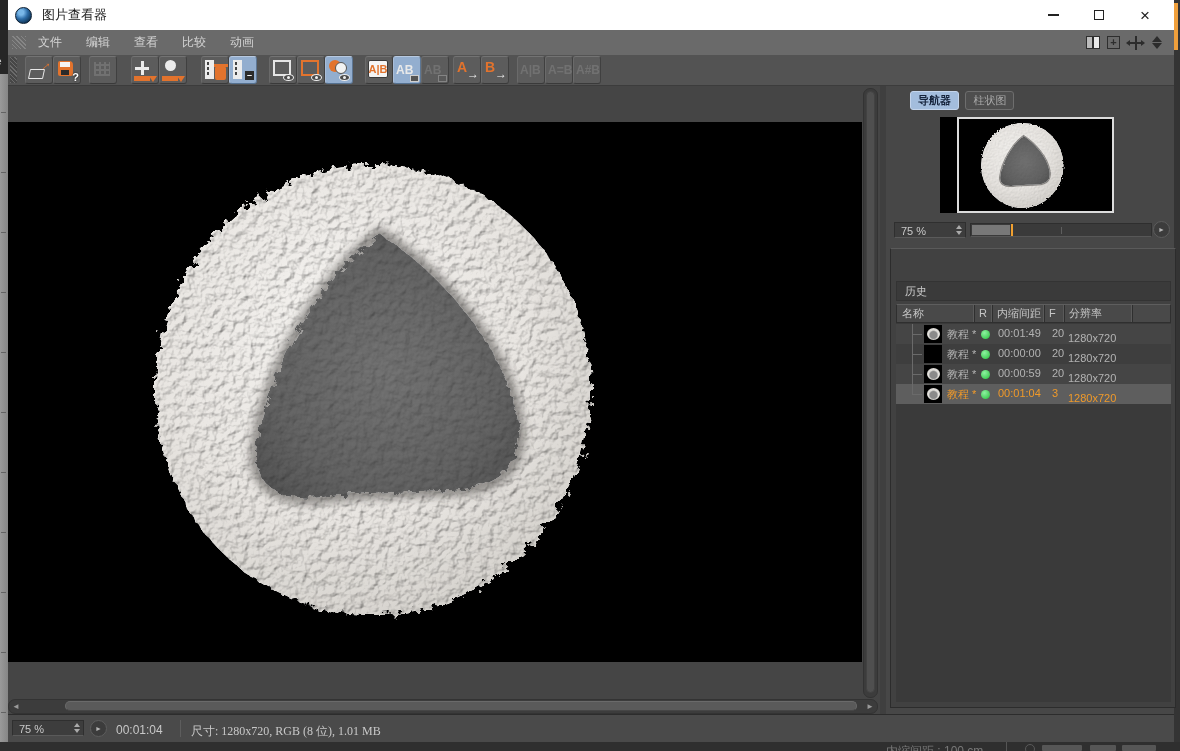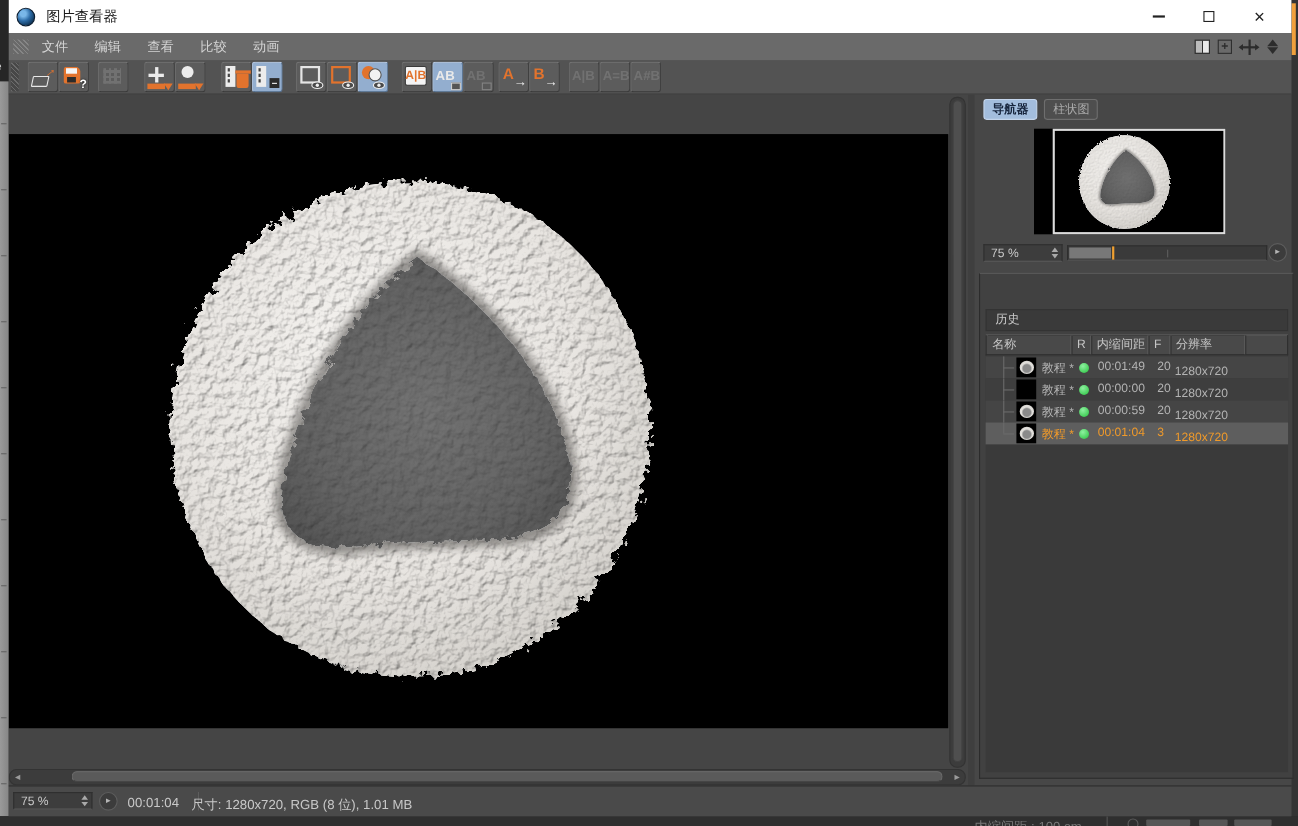--- a/index.html
+++ b/index.html
@@ -104,21 +104,21 @@
   #hscroll { position:absolute; left:0px; top:613px; width:870px; height:15px; background:#3c3c3c; border:1px solid #333; border-radius:7px; display:flex; align-items:center; }
   #hscroll .arrow { width:14px; color:#9a9a9a; font-size:8px; text-align:center; }
   #hscroll .track { position:relative; flex:1; height:15px; }
   #hscroll .thumb { position:absolute; left:42px; top:1.5px; width:792px; height:10px; background:#5a5a5a; border-radius:5px; border:1px solid #6a6a6a; border-bottom-color:#454545;}
 
   
   #rightpanel { left:872px; top:86px; width:294px; height:628px; background:#474747; border-left:6px solid #3f3f3f; }
   .tab { display:inline-flex; align-items:center; justify-content:center; height:19px; padding:0 7px;
      font-size:11px; color:#a8a8a8; background:#4e4e4e; border:1px solid #6e6e6e; border-radius:3px; margin-right:2px; }
   .tab.sel { background:#a3bddd; color:#16243c; border-color:#c4d5ec; font-weight:bold; }
-  #nav-tabs { position:absolute; left:8px; top:4px; }
+  #nav-tabs { position:absolute; left:24px; top:4px; }
   #nav-thumb-black { position:absolute; left:54px; top:31px; width:174px; height:96px; background:#000; }
   #nav-frame { position:absolute; left:17px; top:0px; width:157px; height:96px; border:2px solid #dcdcdc; background:#000; }
   #nav-frame svg { display:block; }
   #nav-zoomrow { position:absolute; left:8px; top:136px; width:278px; height:16px; }
   .zoombox { position:absolute; left:0; top:0; width:72px; height:16px; background:#3d3d3d; border:1px solid #2f2f2f; border-bottom-color:#5a5a5a; color:#c9c9c9; font-size:11px; }
   .zoombox .zv { position:absolute; left:6px; top:2px; }
   .stepper { position:absolute; right:3px; top:2px; display:flex; flex-direction:column; gap:2px; }
   .stepper .u { width:0;height:0;border-left:3.5px solid transparent;border-right:3.5px solid transparent;border-bottom:4px solid #aaa; }
   .stepper .d { width:0;height:0;border-left:3.5px solid transparent;border-right:3.5px solid transparent;border-top:4px solid #aaa; }
   #zoom-slider { position:absolute; left:76px; top:1px; width:182px; height:14px; background:#3a3a3a; border:1px solid #2e2e2e; border-bottom-color:#575757; }
@@ -151,21 +151,21 @@
   .row-time { position:absolute; left:102px; top:3px; }
   .row-f { position:absolute; left:156px; top:3px; }
   .row-res { position:absolute; left:172px; top:8px; }
 
   
   #statusbar { left:0; top:714px; width:1166px; height:28px; background:#4a4a4a; border-top:1px solid #2c2c2c; color:#c8c8c8; font-size:12px; }
   #statusbar .zoombox { left:4px; top:5px; }
   #statusbar .playbtn { left:82px; right:auto; top:5px; }
   #sb-time { position:absolute; left:108px; top:8px; }
   #sb-sep { position:absolute; left:172px; top:5px; width:1px; height:17px; background:#353535; border-right:1px solid #5d5d5d; }
-  #sb-info { position:absolute; left:166px; top:8px; }
+  #sb-info { position:absolute; left:183px; top:8px;font-family:Liberation Serif, serif; }
 </style>
 </head>
 <body>
 
 <svg width="0" height="0" style="position:absolute">
   <defs>
     <radialGradient id="gW" cx="42%" cy="36%" r="78%">
       <stop offset="0%" stop-color="#f5f3f0"></stop>
       <stop offset="55%" stop-color="#e8e5e1"></stop>
       <stop offset="85%" stop-color="#d6d3ce"></stop>

